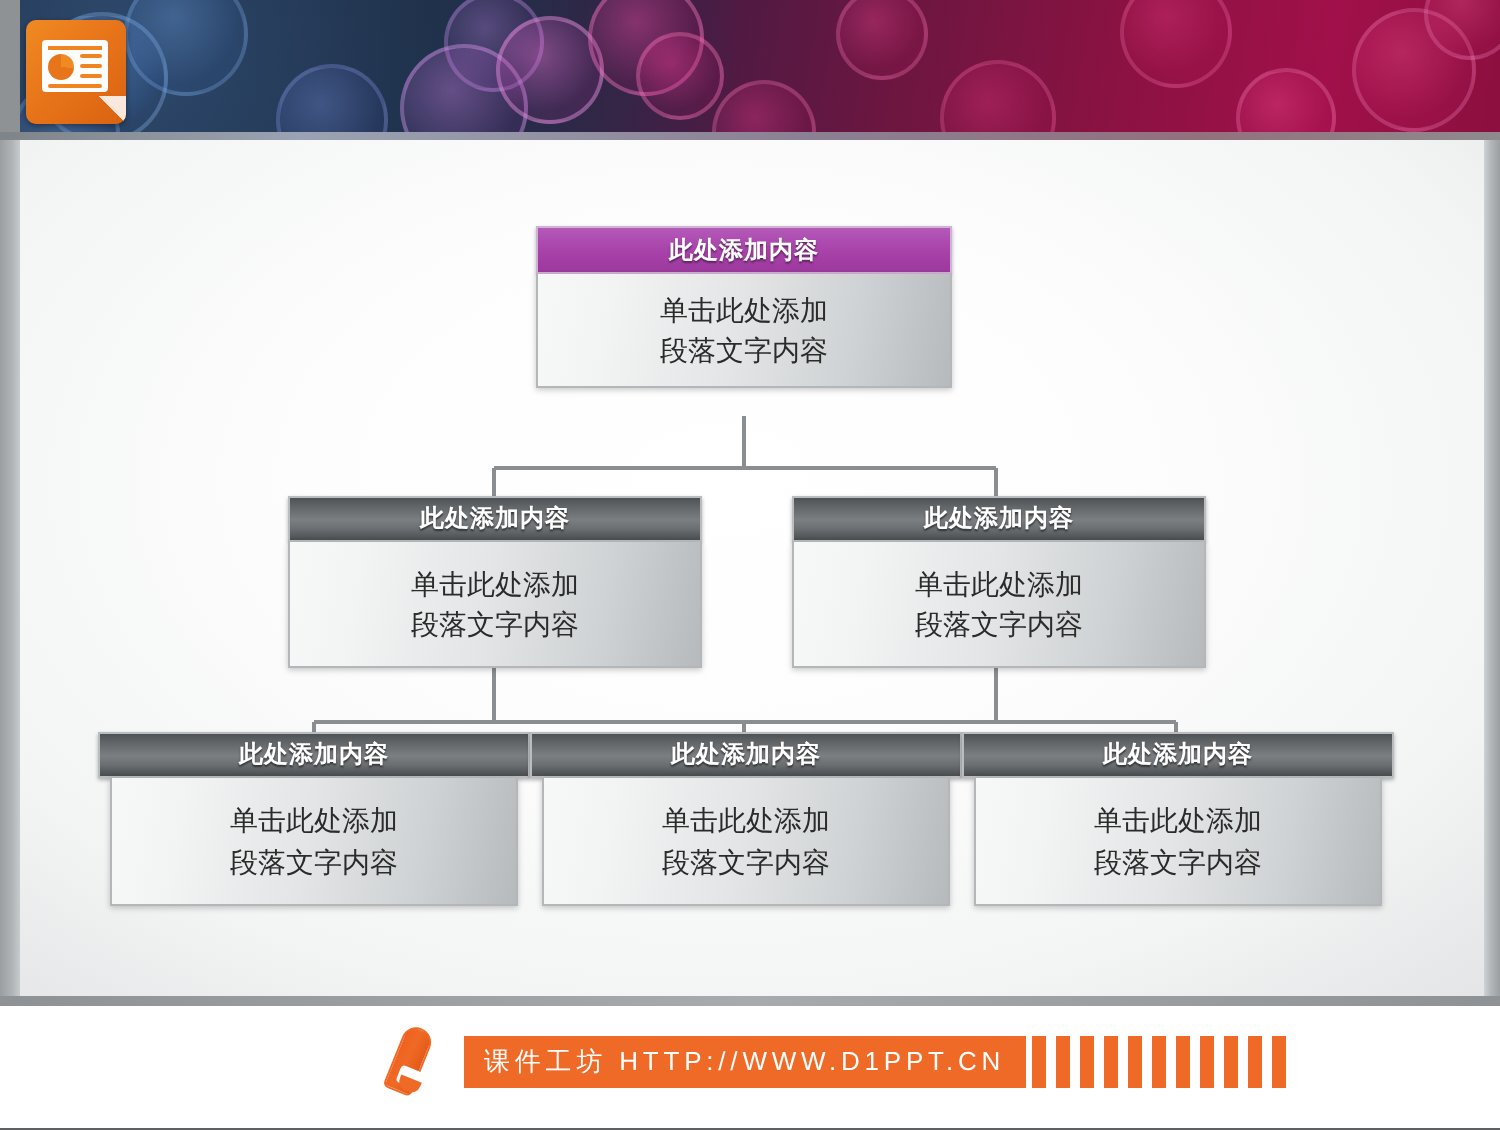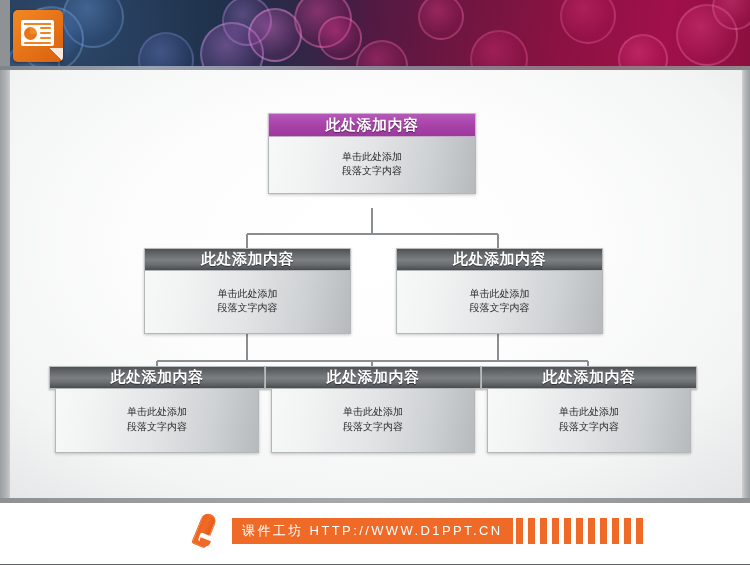--- a/index.html
+++ b/index.html
@@ -99,21 +99,21 @@
   }
 
   
   #connectors { position:absolute; left:0; top:0; width:750px; height:428px; }
 
   
   .node { position: absolute; }
   .node .hdr {
     position: relative;
     font-family: "Liberation Sans", "DejaVu Sans", sans-serif;
-    font-size: 15px; font-weight: bold; color: #ffffff;
+    font-size: 12px; font-weight: bold; color: #ffffff;
     text-align: center;
     display: flex; align-items: center; justify-content: center;
     letter-spacing: .5px;
     box-shadow: 0 1px 2px rgba(0,0,0,.30);
   }
   .node .hdr.gray {
     background: linear-gradient(180deg, #4f5255 0%, #5f6366 18%, #7b7f82 52%, #6a6e71 74%, #4a4d50 100%);
     border: 1px solid #babdbf;
     text-shadow: 0 1px 1px rgba(0,0,0,.55);
   }
@@ -124,22 +124,22 @@
   }
   .node .bodybox {
     position: relative;
     background: linear-gradient(100deg, #f7f8f8 0%, #f2f3f3 18%, #e3e5e6 48%, #cfd2d4 76%, #b6babd 100%);
     border: 1px solid #b3b7b9;
     border-top: none;
     box-shadow: 0 1px 3px rgba(0,0,0,.22);
     display: flex; align-items: center; justify-content: center;
   }
   .node .bodybox .txt {
-    font-family: Liberation Mono, monospace;
-    font-size: 10px; color: #2b2b2b; line-height: 1.45;
+    font-family: Liberation Sans, sans-serif;
+    font-size: 14px; color: #2b2b2b; line-height: 1.45;
     text-align: left; white-space: pre-line;
   }
 
   
   #footer {
     position: absolute; left: 0; top: 498px; width: 750px; height: 77px;
     background: #ffffff;
   }
   #footer-topline {
     position:absolute; left:0; top:0; width:750px; height:5px;

